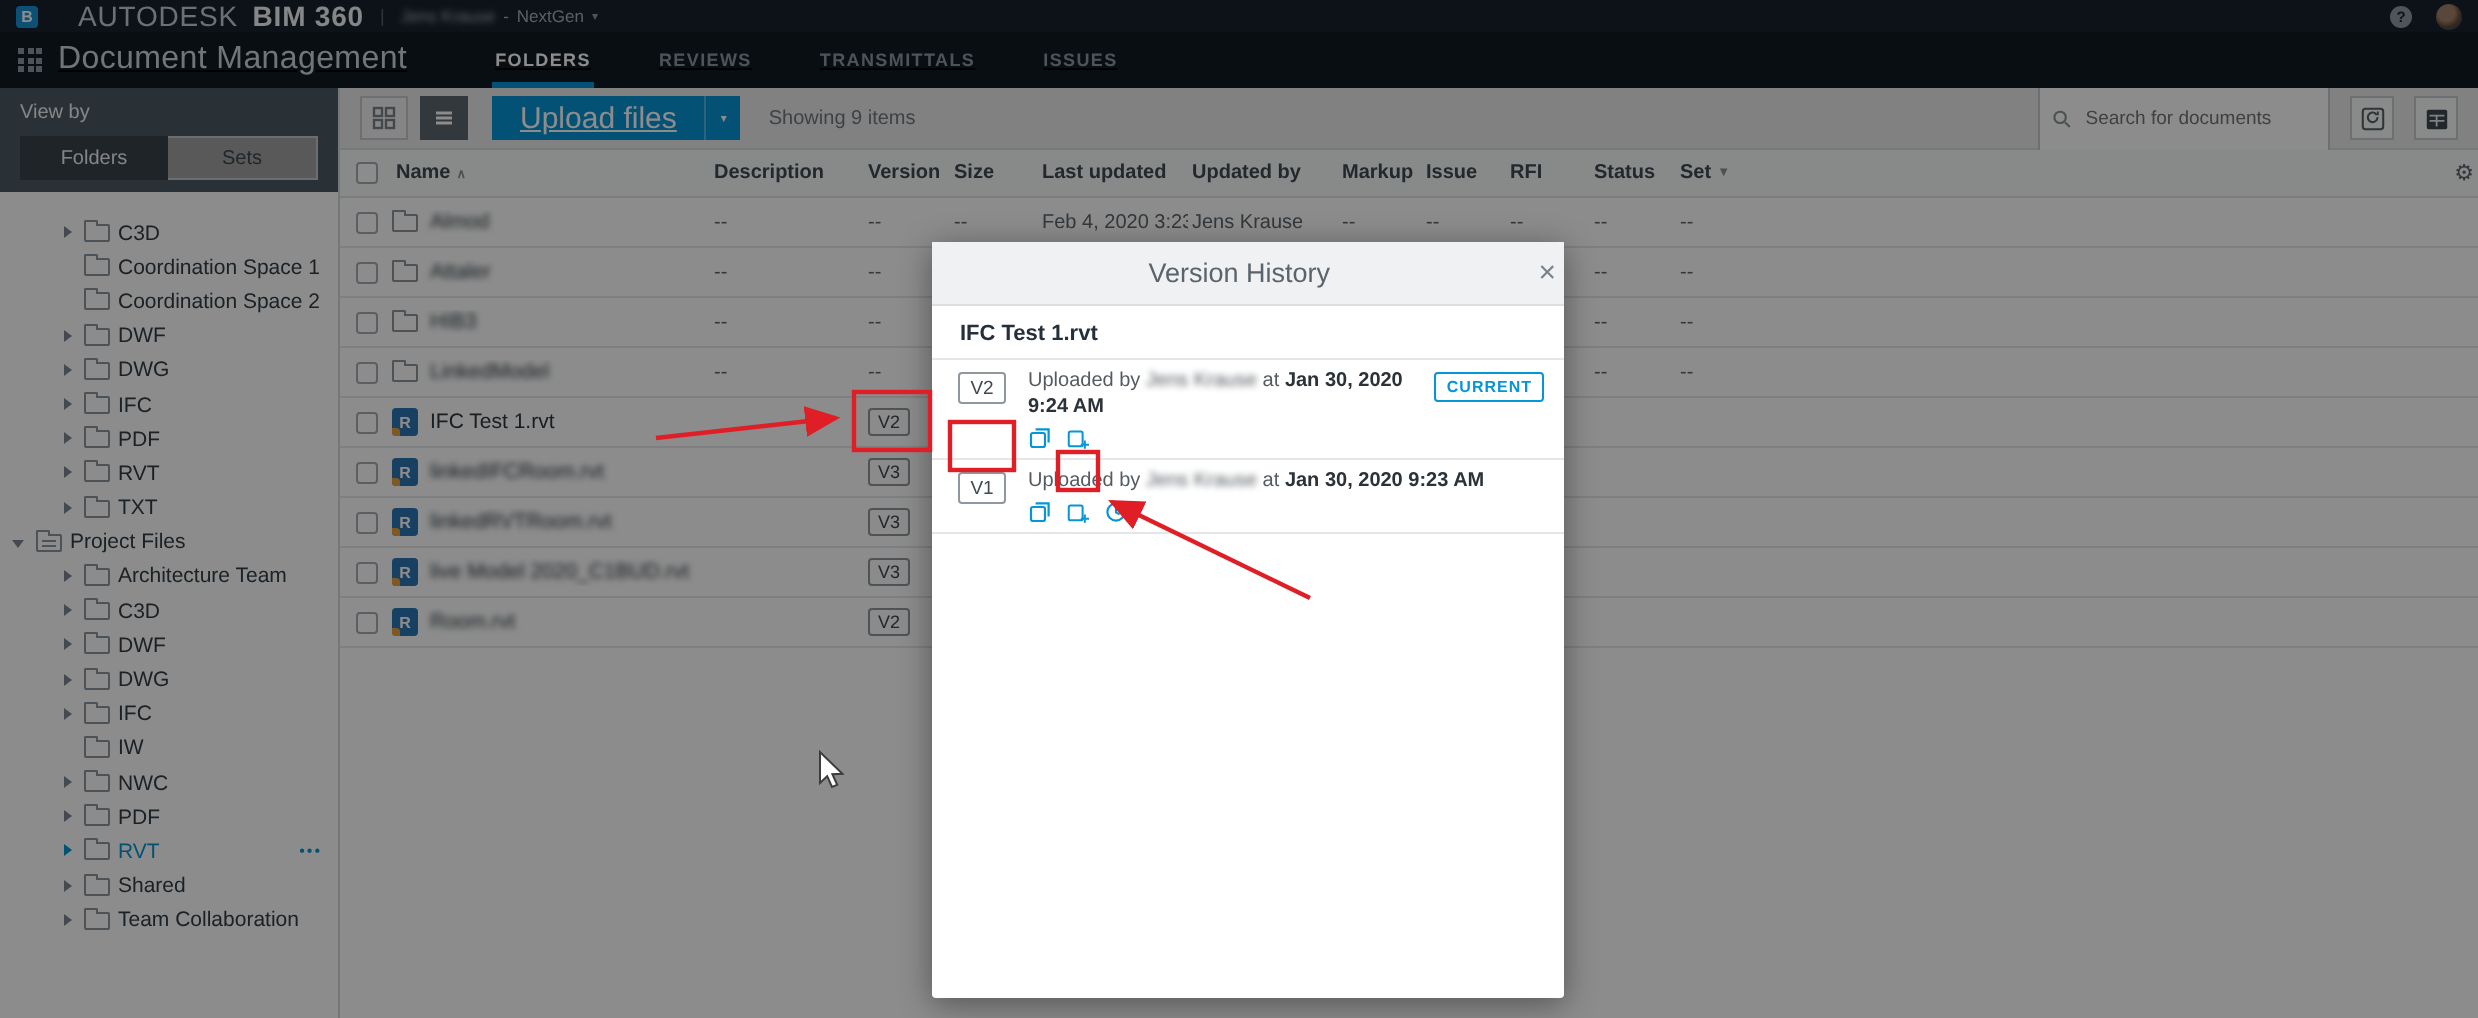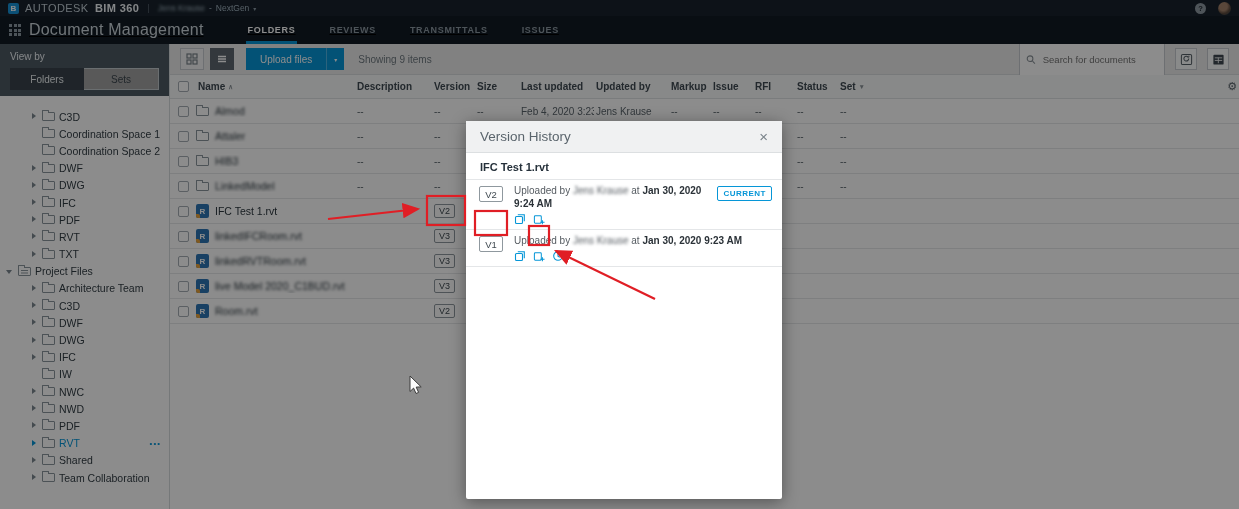--- a/index.html
+++ b/index.html
@@ -5,21 +5,21 @@
   html,body{margin:0;padding:0;width:1239px;height:509px;overflow:hidden;
     font-family:"Liberation Sans", sans-serif;background:#fff;}
   .page{position:relative;width:1239px;height:509px;overflow:hidden;background:#fff;}
   .page *{box-sizing:border-box;}
 
   
   .topbar{position:absolute;left:0;top:0;width:100%;height:16px;background:#18222c;
     display:flex;align-items:center;padding:0 8px;gap:6px;z-index:1;}
   .logo{width:11px;height:11px;background:#1793d7;border-radius:2px;color:#fff;
     font-size:8px;font-weight:bold;display:flex;align-items:center;justify-content:center;}
-  .brand{color:#dde5ea;font-size:11px;letter-spacing:.4px;}
+  .brand{color:#dde5ea;font-size:14px;letter-spacing:.4px;margin-left:14px;}
   .brand .aud{font-weight:normal;color:#c2cdd5;}
   .brand .prod{font-weight:bold;color:#f0f4f7;margin-left:3px;}
   .tsep{color:#55626d;font-size:9px;margin:0 2px;}
   .account{color:#9fb0bd;font-size:8.5px;display:flex;align-items:center;gap:4px;cursor:pointer;}
   .caret{font-size:6px;color:#8a98a4;}
   .tspacer{flex:1;}
   .help{width:11px;height:11px;border-radius:50%;background:#8f9aa3;color:#1a242c;
     font-size:7.5px;font-weight:bold;display:flex;align-items:center;justify-content:center;}
   .avatar{width:13px;height:13px;border-radius:50%;margin-left:6px;
     background:radial-gradient(circle at 40% 35%, #a3826b 0 35%, #5d4a3d 60%, #2e3b46 100%);}
@@ -69,21 +69,21 @@
     background:#8b969d;box-shadow:0 2.5px 0 #8b969d;}
 
   
   .main{position:absolute;left:170px;top:44px;right:0;bottom:0;background:#fff;}
   .toolbar{height:31px;background:#ececec;border-bottom:1px solid #d9dcde;
     display:flex;align-items:center;padding:0 10px;gap:6px;}
   .vbtn{width:24px;height:22px;border:1px solid #c6cbcf;background:#f2f3f4;
     display:flex;align-items:center;justify-content:center;cursor:pointer;padding:0;}
   .vbtn.active{background:#5d6770;border-color:#5d6770;}
   .upsplit{display:flex;margin-left:6px;}
-  .upmain{background:#0696d7;color:#fff;font-size:10px;height:22px;padding:0 14px;border:none;cursor:pointer;}
+  .upmain{background:#0696d7;color:#fff;font-size:15px;height:22px;padding:0 14px;border:none;cursor:pointer;text-decoration:underline;}
   .upcaret{background:#0696d7;color:#fff;width:18px;height:22px;border:none;
     border-left:1px solid rgba(255,255,255,.3);font-size:6px;cursor:pointer;}
   .showing{color:#6e787f;font-size:10px;margin-left:8px;}
   .spacer{flex:1;}
   .search{display:flex;align-items:center;border:1px solid #c6cbcf;background:#fff;
     height:33px;width:146px;padding:0 6px;gap:5px;}
   .search input{border:none;outline:none;font-size:9.5px;width:100%;color:#444;background:transparent;
     font-family:"Liberation Sans", sans-serif;}
   .tibtn{width:22px;height:22px;border:1px solid #c6cbcf;background:#fafbfb;
     display:flex;align-items:center;justify-content:center;margin-left:4px;cursor:pointer;padding:0;}
@@ -108,21 +108,21 @@
     background:#e8a33d;border-radius:0 2px 0 2px;}
   .redacted{filter:blur(1.6px);}
 
   
   .overlay{position:absolute;inset:0;background:rgba(0,0,0,.45);z-index:10;}
 
   
   .modal{position:absolute;left:466px;top:121px;width:316px;height:378px;background:#fff;
     z-index:20;border-radius:2px;box-shadow:0 3px 16px rgba(0,0,0,.4);}
   .mhead{height:32px;background:#f0f1f2;border-bottom:1px solid #dcdfe1;display:flex;
-    align-items:center;padding:0 14px;}
+    align-items:center;padding:0 4px;text-align:center;}
   .mtitle{font-size:13.5px;color:#5a646c;flex:1;}
   .mclose{font-size:15px;color:#7a838a;cursor:pointer;line-height:1;}
   .mbody{padding:8px 0 0 0;}
   .fname{font-size:11px;font-weight:bold;color:#25303a;padding:0 14px;margin-bottom:6px;}
   .vlist{border-top:1px solid #e4e6e8;}
   .vrow{display:flex;padding:4px 10px;border-bottom:1px solid #e4e6e8;gap:8px;}
   .vcol{width:30px;flex:0 0 30px;display:flex;justify-content:center;padding-top:2px;}
   .vchip{display:inline-block;border:1px solid #8f989e;padding:1px 5px;font-size:9.5px;
     color:#3f4950;border-radius:2px;height:16px;line-height:13px;}
   .vmain{flex:1;}
@@ -274,25 +274,20 @@
         </div>
         <div class="titem lvl1">
           <span class="arr "></span>
           <span class="fic folder"></span>
           <span class="tlabel">IW</span>
         </div>
         <div class="titem lvl1">
           <span class="arr right"></span>
           <span class="fic folder"></span>
           <span class="tlabel">NWC</span>
-        </div>
-        <div class="titem lvl1">
-          <span class="arr right"></span>
-          <span class="fic folder"></span>
-          <span class="tlabel">NWD</span>
         </div>
         <div class="titem lvl1">
           <span class="arr right"></span>
           <span class="fic folder"></span>
           <span class="tlabel">PDF</span>
         </div>
         <div class="titem lvl1 sel">
           <span class="arr right"></span>
           <span class="fic folder"></span>
           <span class="tlabel">RVT</span>

